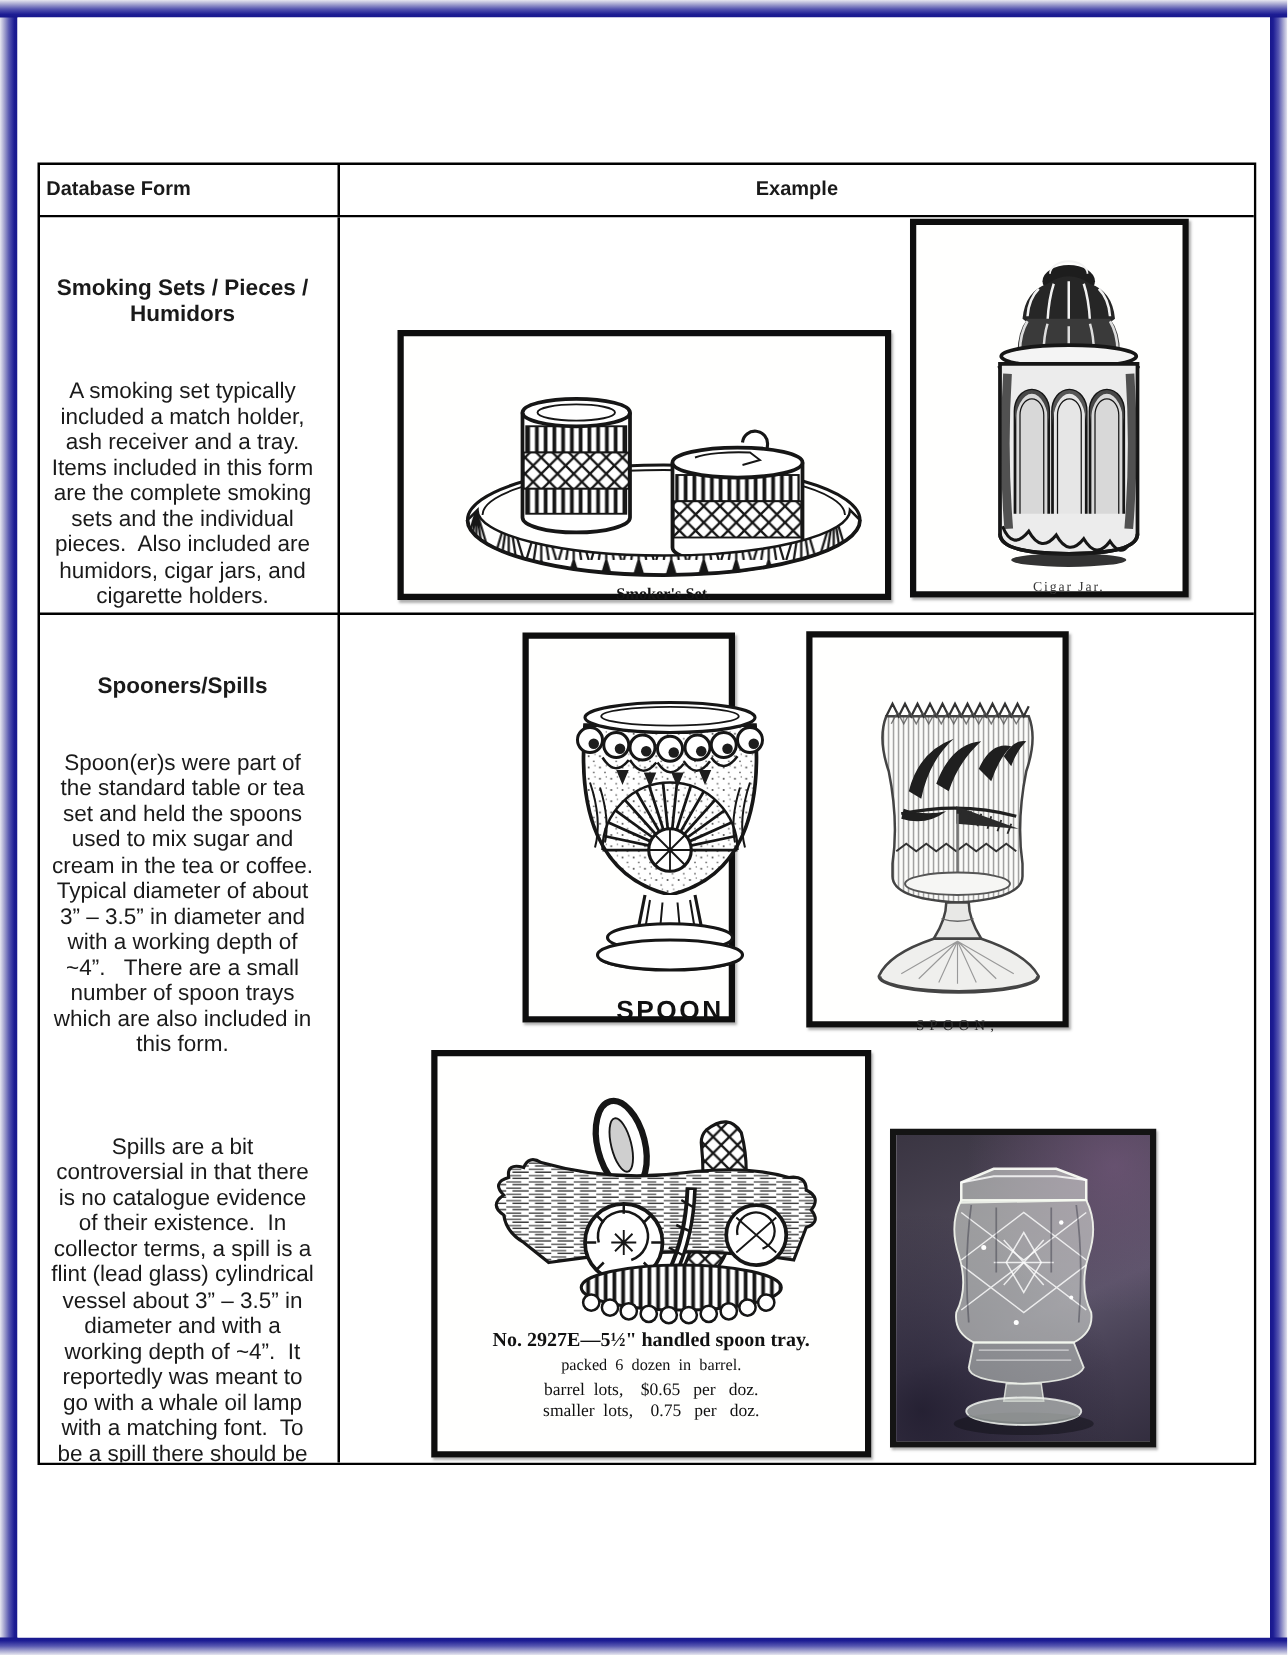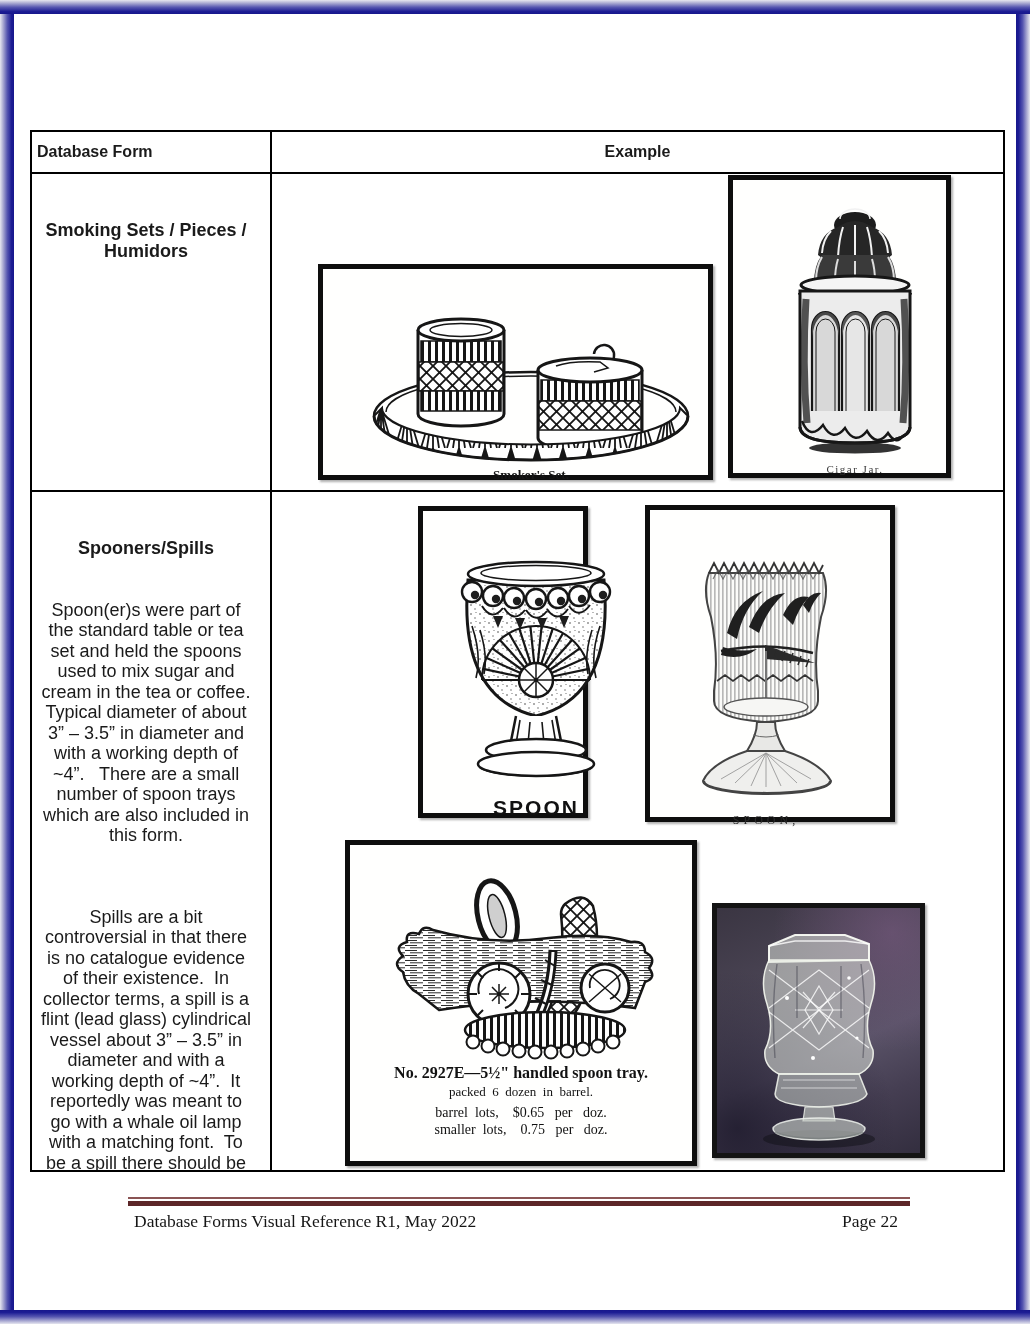--- a/index.html
+++ b/index.html
@@ -32,21 +32,21 @@
   .formcell p{margin:0 0 20px 0;}
   .excell{position:relative;}
 
   
   .fig{position:absolute;box-sizing:border-box;border:5px solid #0e0e0e;background:#fffffe;
        padding:19px;box-shadow:1.5px 2px 2px rgba(80,80,80,.45);}
   .fig svg{display:block;}
   .f-smokers{left:46px;top:90px;width:395px;height:216px;}
   .f-cigar{left:456px;top:1px;width:223px;height:303px;text-decoration:underline;}
   .f-spoon1{left:146px;top:14px;width:170px;height:312px;}
-  .f-spoon2{left:373px;top:13px;width:250px;height:317px;}
+  .f-spoon2{left:373px;top:13px;width:210px;height:317px;}
   .f-tray{left:73px;top:348px;width:352px;height:326px;}
   .f-photo{left:440px;top:411px;width:213px;height:255px;padding:0;border-color:#141414;}
   .photo-bg{width:203px;height:245px;
     background:
       radial-gradient(circle at 86% 10%, rgba(126,92,134,.55), rgba(0,0,0,0) 42%),
       radial-gradient(circle at 10% 90%, rgba(30,26,44,.85), rgba(0,0,0,0) 55%),
       linear-gradient(156deg,#3a3542 0%,#4c4656 34%,#5a5368 58%,#453e52 78%,#332e3f 100%);}
   .tray-text{text-align:center;font-family:"Liberation Serif",serif;color:#111;margin-top:2px;}
   .tt1{font-size:16px;font-weight:bold;white-space:pre;}
   .tt2{font-size:13px;white-space:pre;margin-top:2px;}
@@ -103,20 +103,21 @@
 
   <div class="content">
 
     <div class="tbl">
 
       <div class="cell c-l r-hdr hdr-left">Database Form</div>
       <div class="cell r-hdr hdr-right">Example</div>
 
       <div class="cell c-l r-1 formcell">
         <div class="ttl">Smoking Sets / Pieces / Humidors</div>
+        <p>A smoking set typically included a match holder, ash receiver and a tray.  Items included in this form are the complete smoking sets and the individual pieces.  Also included are humidors, cigar jars, and cigarette holders.</p>
         
       </div>
       <div class="cell r-1 excell">
 
         <div class="fig f-smokers">
           <svg viewBox="0 0 379 200" width="379" height="200">
             <path d="M32,128 A157,44 0 0 1 346,128" fill="none" stroke="#161616" stroke-width="2.5"></path>
             <path d="M44,124 A145,36 0 0 1 334,124" fill="none" stroke="#161616" stroke-width="1.5"></path>
             <g>
               <path d="M76,42 L76,126 A43,12 0 0 0 162,126 L162,42" fill="#fff" stroke="#161616" stroke-width="3"></path>
@@ -307,25 +308,15 @@
               <circle cx="70" cy="90" r="2" fill="#ffffff"></circle>
                 <circle cx="132" cy="70" r="1.8" fill="#ffffff"></circle>
               <circle cx="96" cy="150" r="2" fill="#ffffff"></circle>
                 <circle cx="140" cy="130" r="1.6" fill="#ffffff"></circle>
             </svg>
           </div>
         </div>
       </div>
     </div>
 
-    <div class="footer">
-      <div>
-        <div class="rule-thin"></div>
-        <div class="rule-thick"></div>
-      </div>
-      <div class="footer-row">
-        <span>Database Forms Visual Reference R1, May 2022</span>
-        <span>Page 22</span>
-      </div>
-    </div>
 
   </div>
 </div>
 
 </body></html>

